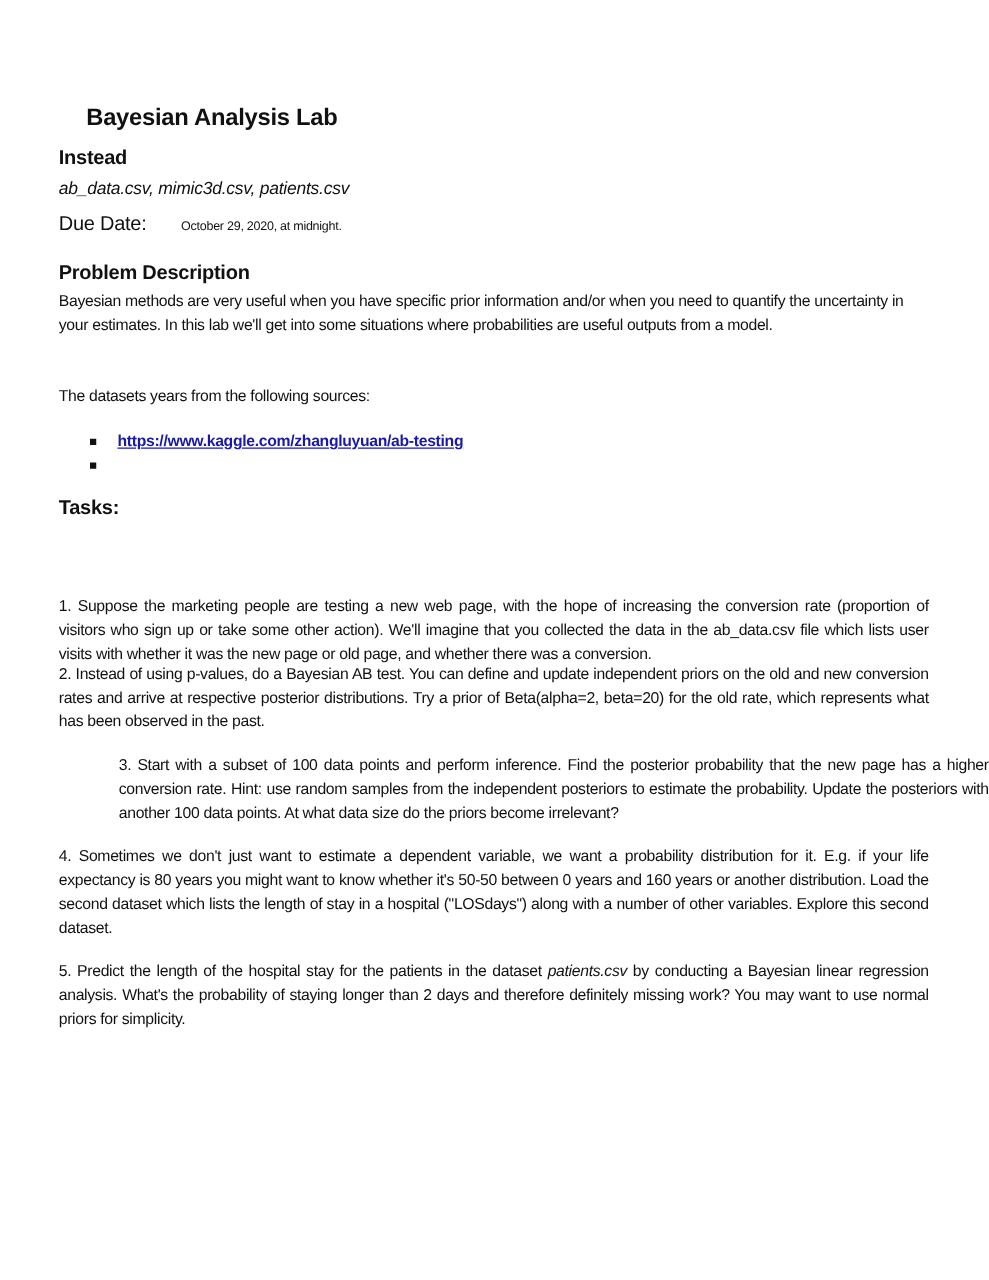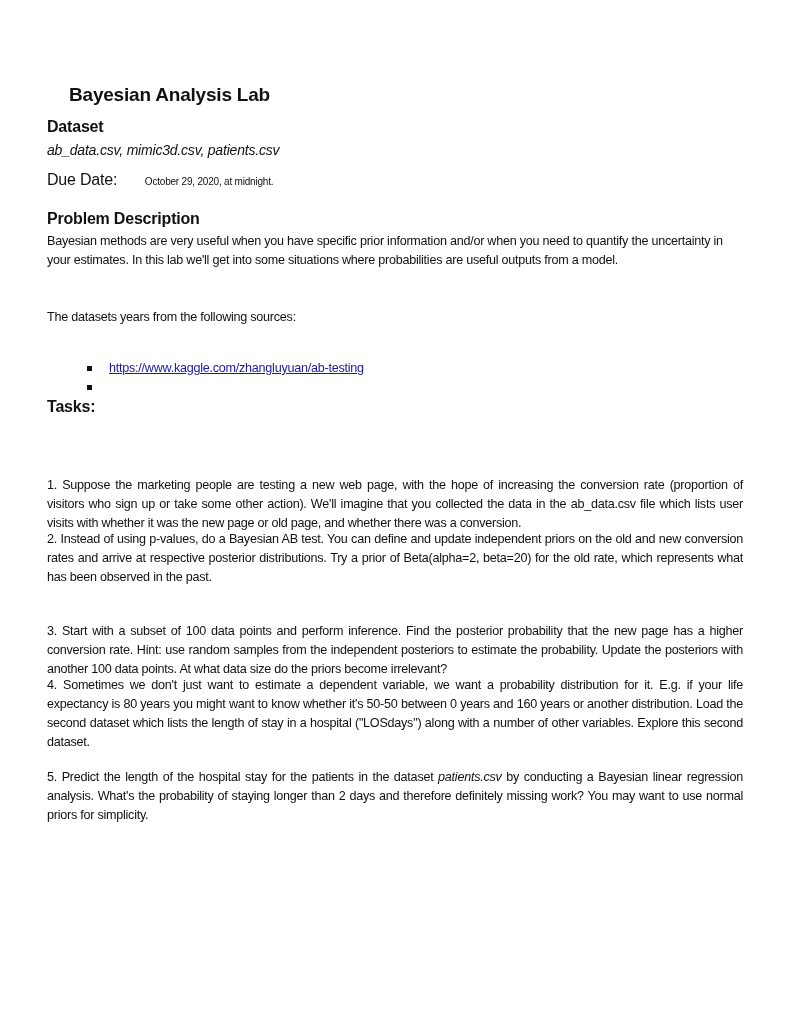--- a/index.html
+++ b/index.html
@@ -13,40 +13,40 @@
     .body-text { font-size: 12.6px; line-height: 19px; letter-spacing: -0.25px; }
     .justify { text-align: justify; }
     .dataset-head { position: absolute; top: 118px; left: 0; }
     .dataset-files { position: absolute; top: 142px; left: 0; font-style: italic; font-size: 14px; letter-spacing: -0.2px; white-space: nowrap; }
     .due { position: absolute; top: 171px; left: 0; white-space: nowrap; }
     .due .lbl { font-size: 16px; font-weight: normal; letter-spacing: -0.2px; }
     .due .val { font-size: 10px; letter-spacing: -0.2px; margin-left: 25px; }
     .prob-head { position: absolute; top: 210px; left: 0; }
     .prob-text { position: absolute; top: 232px; left: 0; width: 690px; }
     .sources-intro { position: absolute; top: 308px; left: 0; white-space: nowrap; }
-    .sources { position: absolute; top: 343px; left: 0; margin: 16px; padding: 0; list-style: none; }
+    .sources { position: absolute; top: 343px; left: 0; margin: 1px; padding: 0; list-style: none; font-weight: bold; }
     .sources li { position: relative; padding-left: 46px; height: 19px; font-size: 12.6px; line-height: 19px; letter-spacing: -0.25px; white-space: nowrap; }
     .sources .bullet { position: absolute; left: 24px; top: 7px; width: 5px; height: 5px; background: #111; }
     .sources a { color: #1a1aa6; text-decoration: underline; }
     .tasks-head { position: absolute; top: 398px; left: 0; }
     .task { position: absolute; left: 0; width: 696px; }
     #t1 { top: 432px; margin-top: 44px; }
     #t2 { top: 530px; }
-    #t3 { top: 622px; }
+    #t3 { top: 603px; margin-left: 48px; }
     #t4 { top: 676px; }
     #t5 { top: 768px; }
     .it { font-style: italic; }
   </style>
 </head>
 <body>
 
 <div class="page">
   <div class="title">Bayesian Analysis Lab</div>
 
-  <div class="h2 dataset-head">Dataset</div>
+  <div class="h2 dataset-head">Instead</div>
   <div class="dataset-files">ab_data.csv, mimic3d.csv, patients.csv</div>
 
   <div class="due">
     <span class="lbl">Due Date:</span><span class="val"> October 29, 2020, at midnight.</span>
   </div>
 
   <div class="h2 prob-head">Problem Description</div>
   <div class="body-text prob-text">Bayesian methods are very useful when you have specific prior information and/or when you need to quantify the uncertainty in your estimates. In this lab we'll get into some situations where probabilities are useful outputs from a model.</div>
 
   <div class="body-text sources-intro">The datasets years from the following sources:</div>

